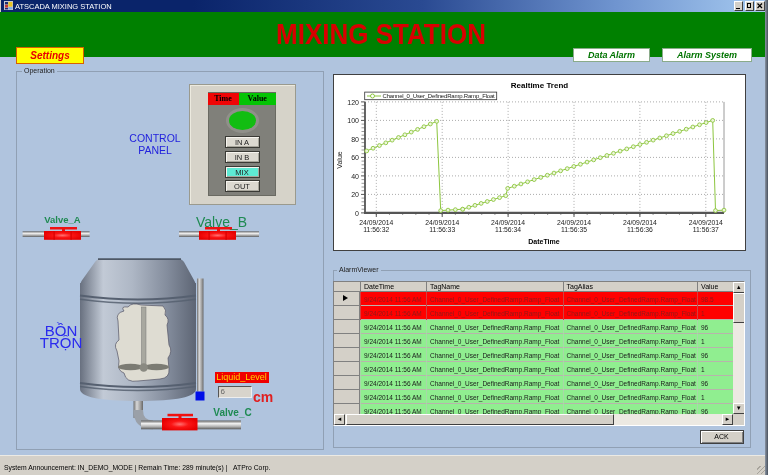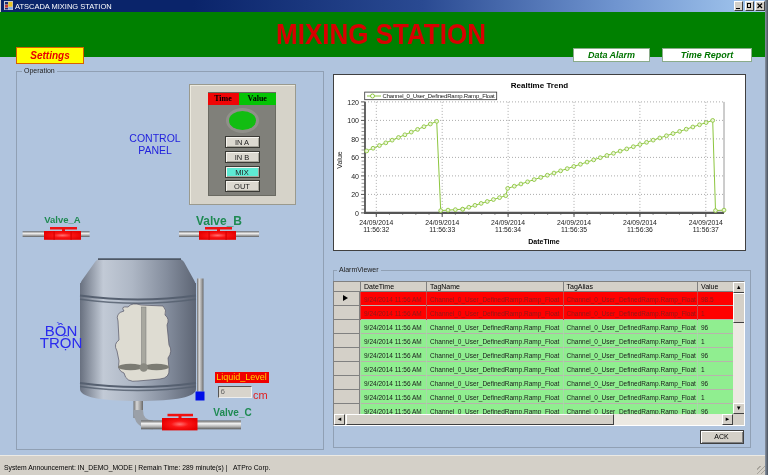--- a/index.html
+++ b/index.html
@@ -31,21 +31,21 @@
         <path d="M1.5,1.5 L6,6 M6,1.5 L1.5,6" stroke="#000" stroke-width="1.2"></path>
       </svg>
     </div>
 </div>
 
 <div class="abs" style="left:0;top:12px;width:768px;height:45px;background:#008000;"></div>
 <div class="abs" style="left:0;top:20.5px;width:762px;text-align:center;font-size:26px;font-weight:bold;color:#d90000;transform:scaleY(1.15);transform-origin:50% 31.5px;">MIXING STATION</div>
 
 <div class="abs" style="left:16px;top:47px;width:68px;height:17px;background:#ffff00;border:1px solid #d86000;font-size:10px;font-weight:bold;font-style:italic;color:#e80000;text-align:center;line-height:15px;">Settings</div>
 <div class="abs" style="left:573px;top:48px;width:77px;height:14px;background:#fff;border:1px solid #8aab8a;font-size:9px;font-weight:bold;font-style:italic;color:#007400;text-align:center;line-height:12px;">Data Alarm</div>
-<div class="abs" style="left:662px;top:48px;width:90px;height:14px;background:#fff;border:1px solid #8aab8a;font-size:9px;font-weight:bold;font-style:italic;color:#007400;text-align:center;line-height:12px;">Time Report</div>
+<div class="abs" style="left:662px;top:48px;width:90px;height:14px;background:#fff;border:1px solid #8aab8a;font-size:9px;font-weight:bold;font-style:italic;color:#007400;text-align:center;line-height:12px;">Alarm System</div>
 
 <div class="abs" style="left:15.5px;top:70.5px;width:308px;height:379px;border:1px solid #90a0b4;"></div>
 <div class="abs" style="left:22px;top:67px;background:#b0c4de;padding:0 2px;font-size:7px;color:#222;">Operation</div>
 
 <div class="abs" style="left:115px;top:131.5px;width:80px;text-align:center;font-size:10.5px;color:#2222dd;line-height:12px;">CONTROL<br>PANEL</div>
 
 <div class="abs" style="left:189px;top:83.5px;width:107px;height:121.5px;background:#d6d3c9;border:1px solid #9a9a8e;box-shadow:inset 1px 1px 0 #eceadf;"></div>
 <div class="abs" style="left:207.5px;top:91.5px;width:68.5px;height:104.5px;background:#80807a;border:1px solid #6a6a62;"></div>
 <div class="abs" style="left:207.5px;top:92.5px;width:31px;height:12px;background:#f00505;font-family:'Liberation Serif',serif;font-size:8px;font-weight:bold;color:#000;text-align:center;line-height:12px;">Time</div>
 <div class="abs" style="left:238.5px;top:92.5px;width:37.5px;height:12px;background:#04c404;font-family:'Liberation Serif',serif;font-size:8px;font-weight:bold;color:#000;text-align:center;line-height:12px;">Value</div>
@@ -71,21 +71,21 @@
         <stop offset="1" stop-color="#e60000"></stop>
     </radialGradient>
   </defs>
   <rect x="2.6" y="6.3" width="67" height="5.6" fill="url(#pipeA)"></rect>
   <rect x="30" y="2" width="27" height="2.5" fill="#f01010"></rect>
   <rect x="42" y="3" width="3" height="4" fill="#f01010"></rect>
   <rect x="24" y="6" width="37" height="8.8" fill="url(#valveR)"></rect>
     <rect x="33.5" y="6" width="1.2" height="8.8" fill="#d80000"></rect>
     <rect x="50.5" y="6" width="1.2" height="8.8" fill="#d80000"></rect>
 </svg>
-<div class="abs" style="left:196px;top:214px;width:45px;text-align:center;font-size:12px;font-weight:bold;color:#1e8a52;">Valve_B</div>
+<div class="abs" style="left:196px;top:214px;width:45px;text-align:center;font-size:14px;font-weight:normal;color:#1e8a52;">Valve_B</div>
 <svg class="abs" style="left:177px;top:225px;" width="83" height="18" viewBox="0 0 83 18">
   <rect x="2" y="6.3" width="80" height="5.6" fill="url(#pipeA)"></rect>
   <rect x="28" y="2" width="27" height="2.5" fill="#f01010"></rect>
   <rect x="40" y="3" width="3" height="4" fill="#f01010"></rect>
   <rect x="22" y="6" width="37" height="8.8" fill="url(#valveR)"></rect>
     <rect x="31.5" y="6" width="1.2" height="8.8" fill="#d80000"></rect>
     <rect x="48.5" y="6" width="1.2" height="8.8" fill="#d80000"></rect>
 </svg>
 
 <svg class="abs" style="left:75px;top:255px;" width="170" height="185" viewBox="0 0 170 185">
@@ -136,21 +136,21 @@
   <path d="M49,56 Q45,51 53,52 Q57,47 66,50 L88,51 Q92,55 90,60 Q95,64 92,70 L94,90 Q98,96 93,103 L94,114 Q95,123 85,124 L63,126 Q51,128 49,118 Q42,116 44,106 L42,96 Q38,89 44,85 L43,66 Q40,58 49,56 Z" fill="#dedcd2" stroke="#556" stroke-width="0.7"></path>
   <rect x="66.5" y="52" width="4.5" height="59" fill="#a8a8a0" stroke="#777" stroke-width="0.5"></rect>
   <ellipse cx="55.5" cy="112" rx="12.5" ry="3.2" fill="#7b7b73"></ellipse>
   <ellipse cx="81.5" cy="112" rx="12.5" ry="3.2" fill="#7b7b73"></ellipse>
   <circle cx="68.7" cy="112.5" r="4.2" fill="#8a8a82"></circle>
 </svg>
 
 <div class="abs" style="left:35px;top:324.5px;width:52px;text-align:center;font-size:15px;color:#2a2aee;line-height:12px;">BỒN<br>TRỘN</div>
 <div class="abs" style="left:214.5px;top:372px;width:54px;height:10.5px;background:#f00000;color:#ffd400;font-size:9px;text-align:center;line-height:10px;">Liquid_Level</div>
 <div class="abs" style="left:217.5px;top:385.5px;width:34.5px;height:12px;background:#d8d4cc;border:1px solid;border-color:#555 #eee #eee #555;font-size:8px;color:#666;line-height:10px;padding-left:2px;">6</div>
-<div class="abs" style="left:253px;top:388.5px;font-size:11px;font-weight:normal;color:#e02020;">cm</div>
+<div class="abs" style="left:253px;top:388.5px;font-size:14px;font-weight:bold;color:#e02020;">cm</div>
 <div class="abs" style="left:210px;top:406.5px;width:45px;text-align:center;font-size:10px;font-weight:bold;color:#1e8a52;">Valve_C</div>
 
 <div class="abs" style="left:333px;top:73.5px;width:412.5px;height:177px;background:#fff;border:1px solid #404040;">
 <svg width="410" height="175" viewBox="0 0 410 175" style="display:block;margin:-1px 0 0 -0.5px;">
   <text x="205.5" y="13.5" font-size="8" font-weight="bold" fill="#000" text-anchor="middle">Realtime Trend</text>
 
   <rect x="30.7" y="18.1" width="132" height="7.6" fill="#fff" stroke="#333" stroke-width="0.8"></rect>
   <line x1="33" y1="22" x2="47" y2="22" stroke="#8dc63f" stroke-width="1"></line>
   <circle cx="38.5" cy="22" r="2" fill="#fff" stroke="#8dc63f" stroke-width="1"></circle>
   <text x="48.5" y="24.3" font-size="6" letter-spacing="-0.2" fill="#222">Channel_0_User_DefinedRamp.Ramp_Float</text>

